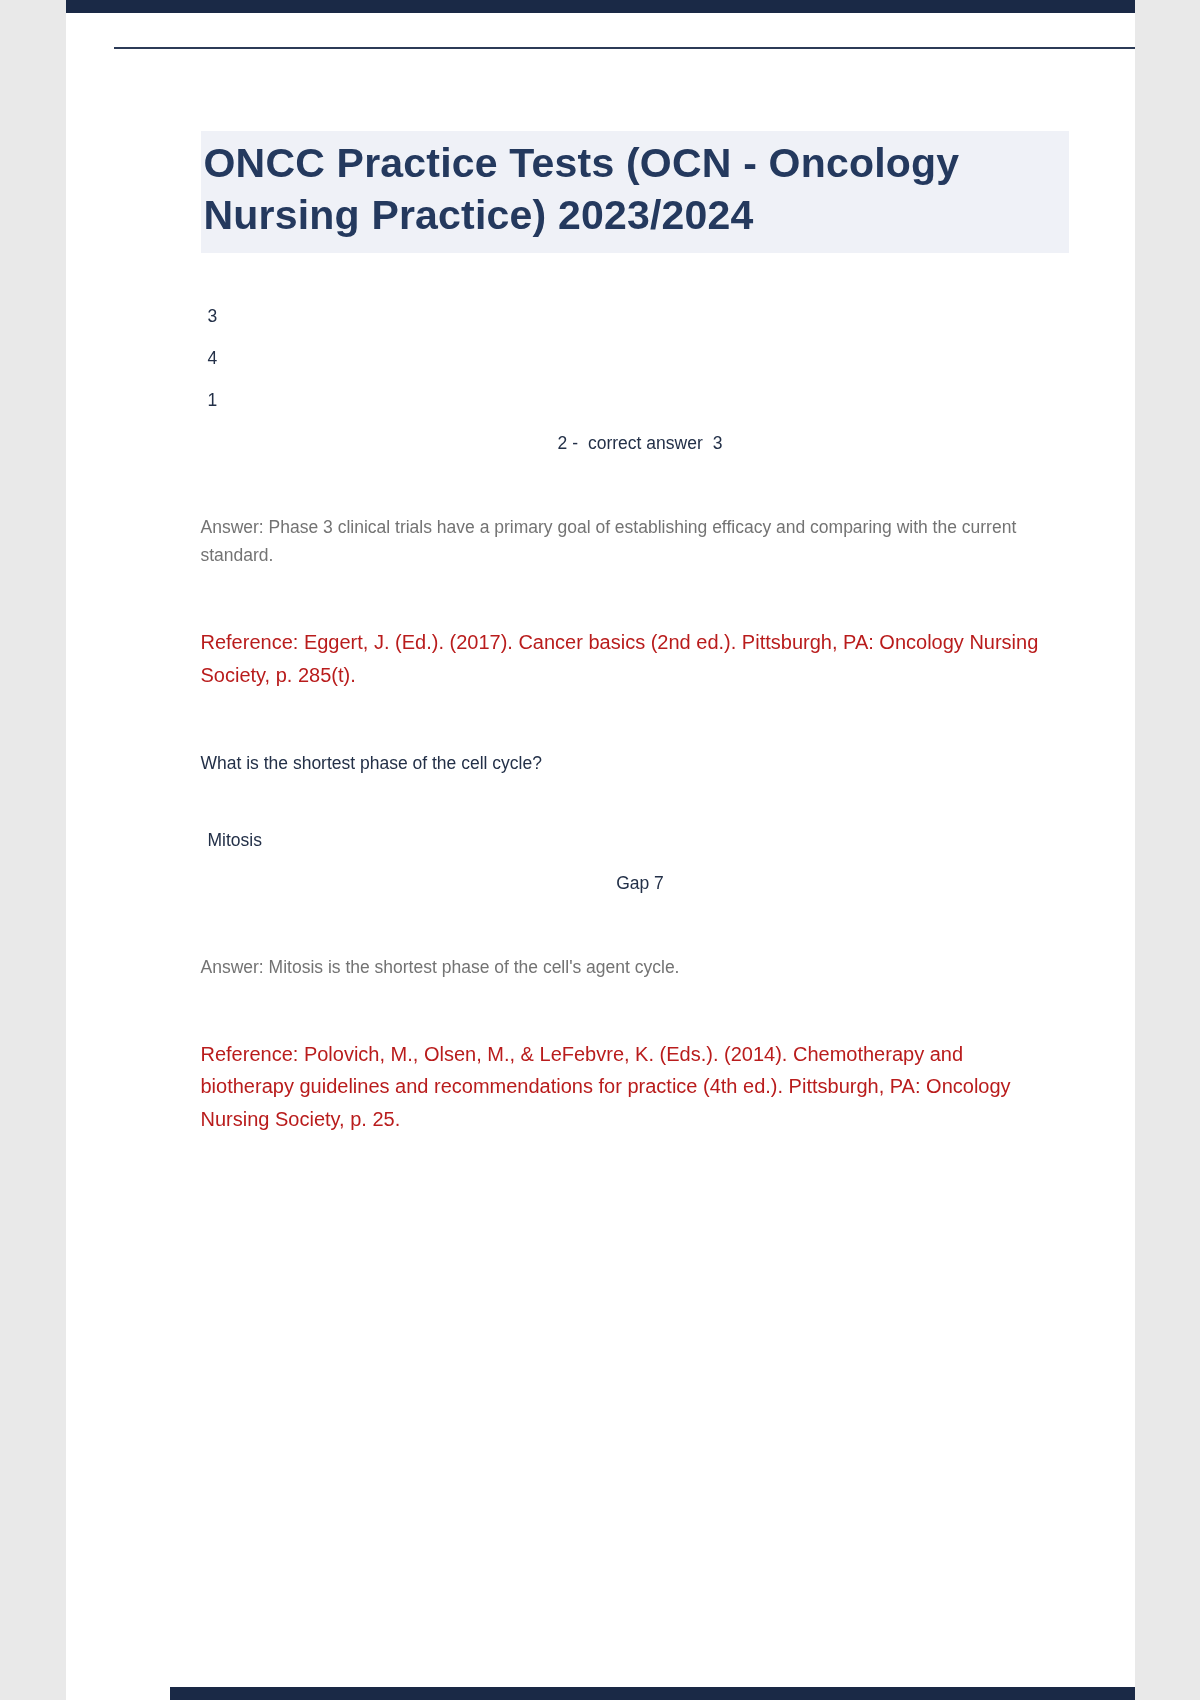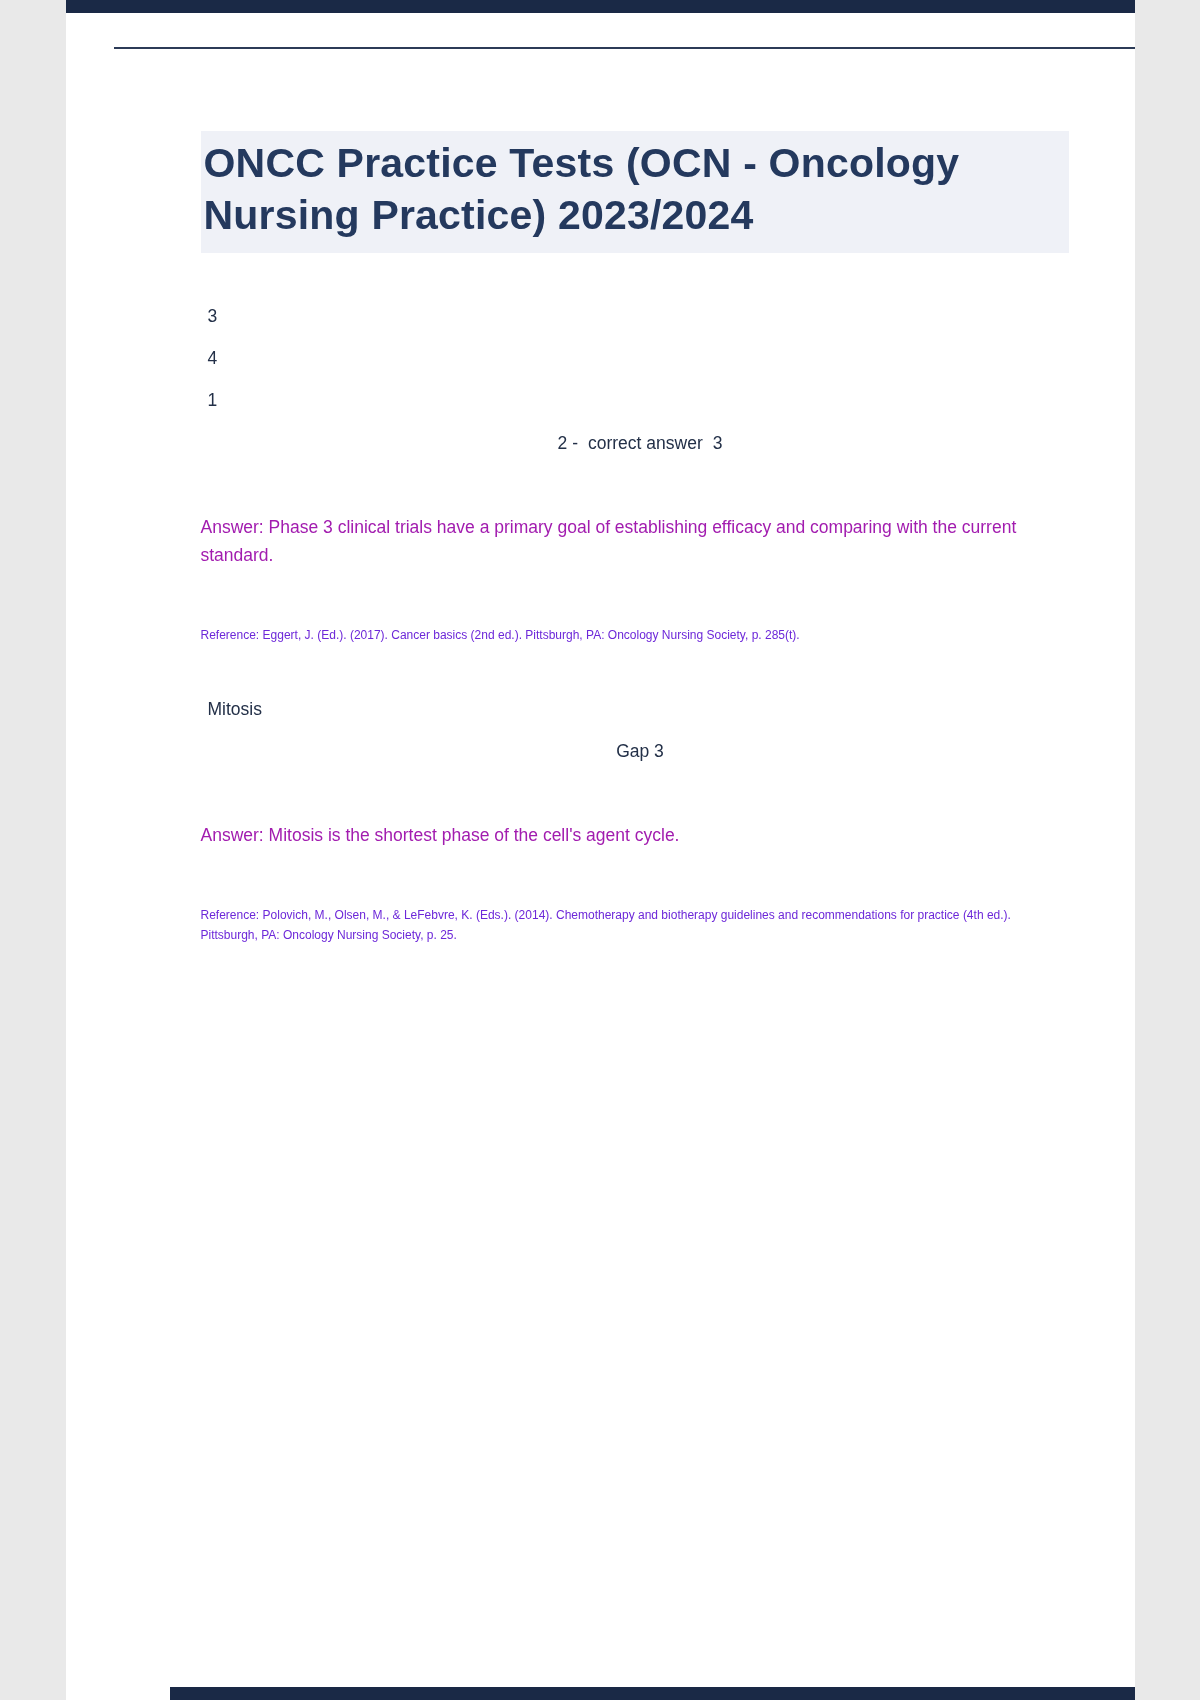--- a/index.html
+++ b/index.html
@@ -80,28 +80,28 @@
     line-height: 1.55;
     color: #233048;
   }
   .option:last-child { margin-bottom: 0; text-align: center; }
   .correct-label { margin-left: 10px; }
   .correct-value { margin-left: 10px; }
   .answer {
     margin: 56px 0 0 0;
     font-size: 17.5px;
     line-height: 1.62;
-    color: #a21caf;
+    color: #737373;
     max-width: 832px;
   }
   .reference {
     margin: 57px 0 0 0;
-    font-size: 12px;
+    font-size: 20px;
     line-height: 1.62;
-    color: #6d28d9;
+    color: #b91c1c;
     max-width: 860px;
   }
 </style>
 </head>
 <body>
 
 <div class="page">
   <div class="top-bar"></div>
   <hr class="header-rule">
 
@@ -113,23 +113,24 @@
         <p class="option">3</p>
         <p class="option">4</p>
         <p class="option">1</p>
         <p class="option"><span>2 -</span><span class="correct-label">correct answer</span><span class="correct-value">3</span></p>
       </div>
       <p class="answer">Answer: Phase 3 clinical trials have a primary goal of establishing efficacy and comparing with the current standard.</p>
       <p class="reference">Reference: Eggert, J. (Ed.). (2017). Cancer basics (2nd ed.). Pittsburgh, PA: Oncology Nursing Society, p. 285(t).</p>
     </section>
 
     <section>
+      <p class="question q2-question">What is the shortest phase of the cell cycle?</p>
       <div class="options">
         <p class="option">Mitosis</p>
-        <p class="option">Gap 3</p>
+        <p class="option">Gap 7</p>
       </div>
       <p class="answer">Answer: Mitosis is the shortest phase of the cell's agent cycle.</p>
       <p class="reference">Reference: Polovich, M., Olsen, M., &amp; LeFebvre, K. (Eds.). (2014). Chemotherapy and biotherapy guidelines and recommendations for practice (4th ed.). Pittsburgh, PA: Oncology Nursing Society, p. 25.</p>
     </section>
   </div>
 
   <div class="bottom-bar"></div>
 </div>
 
 </body></html>

